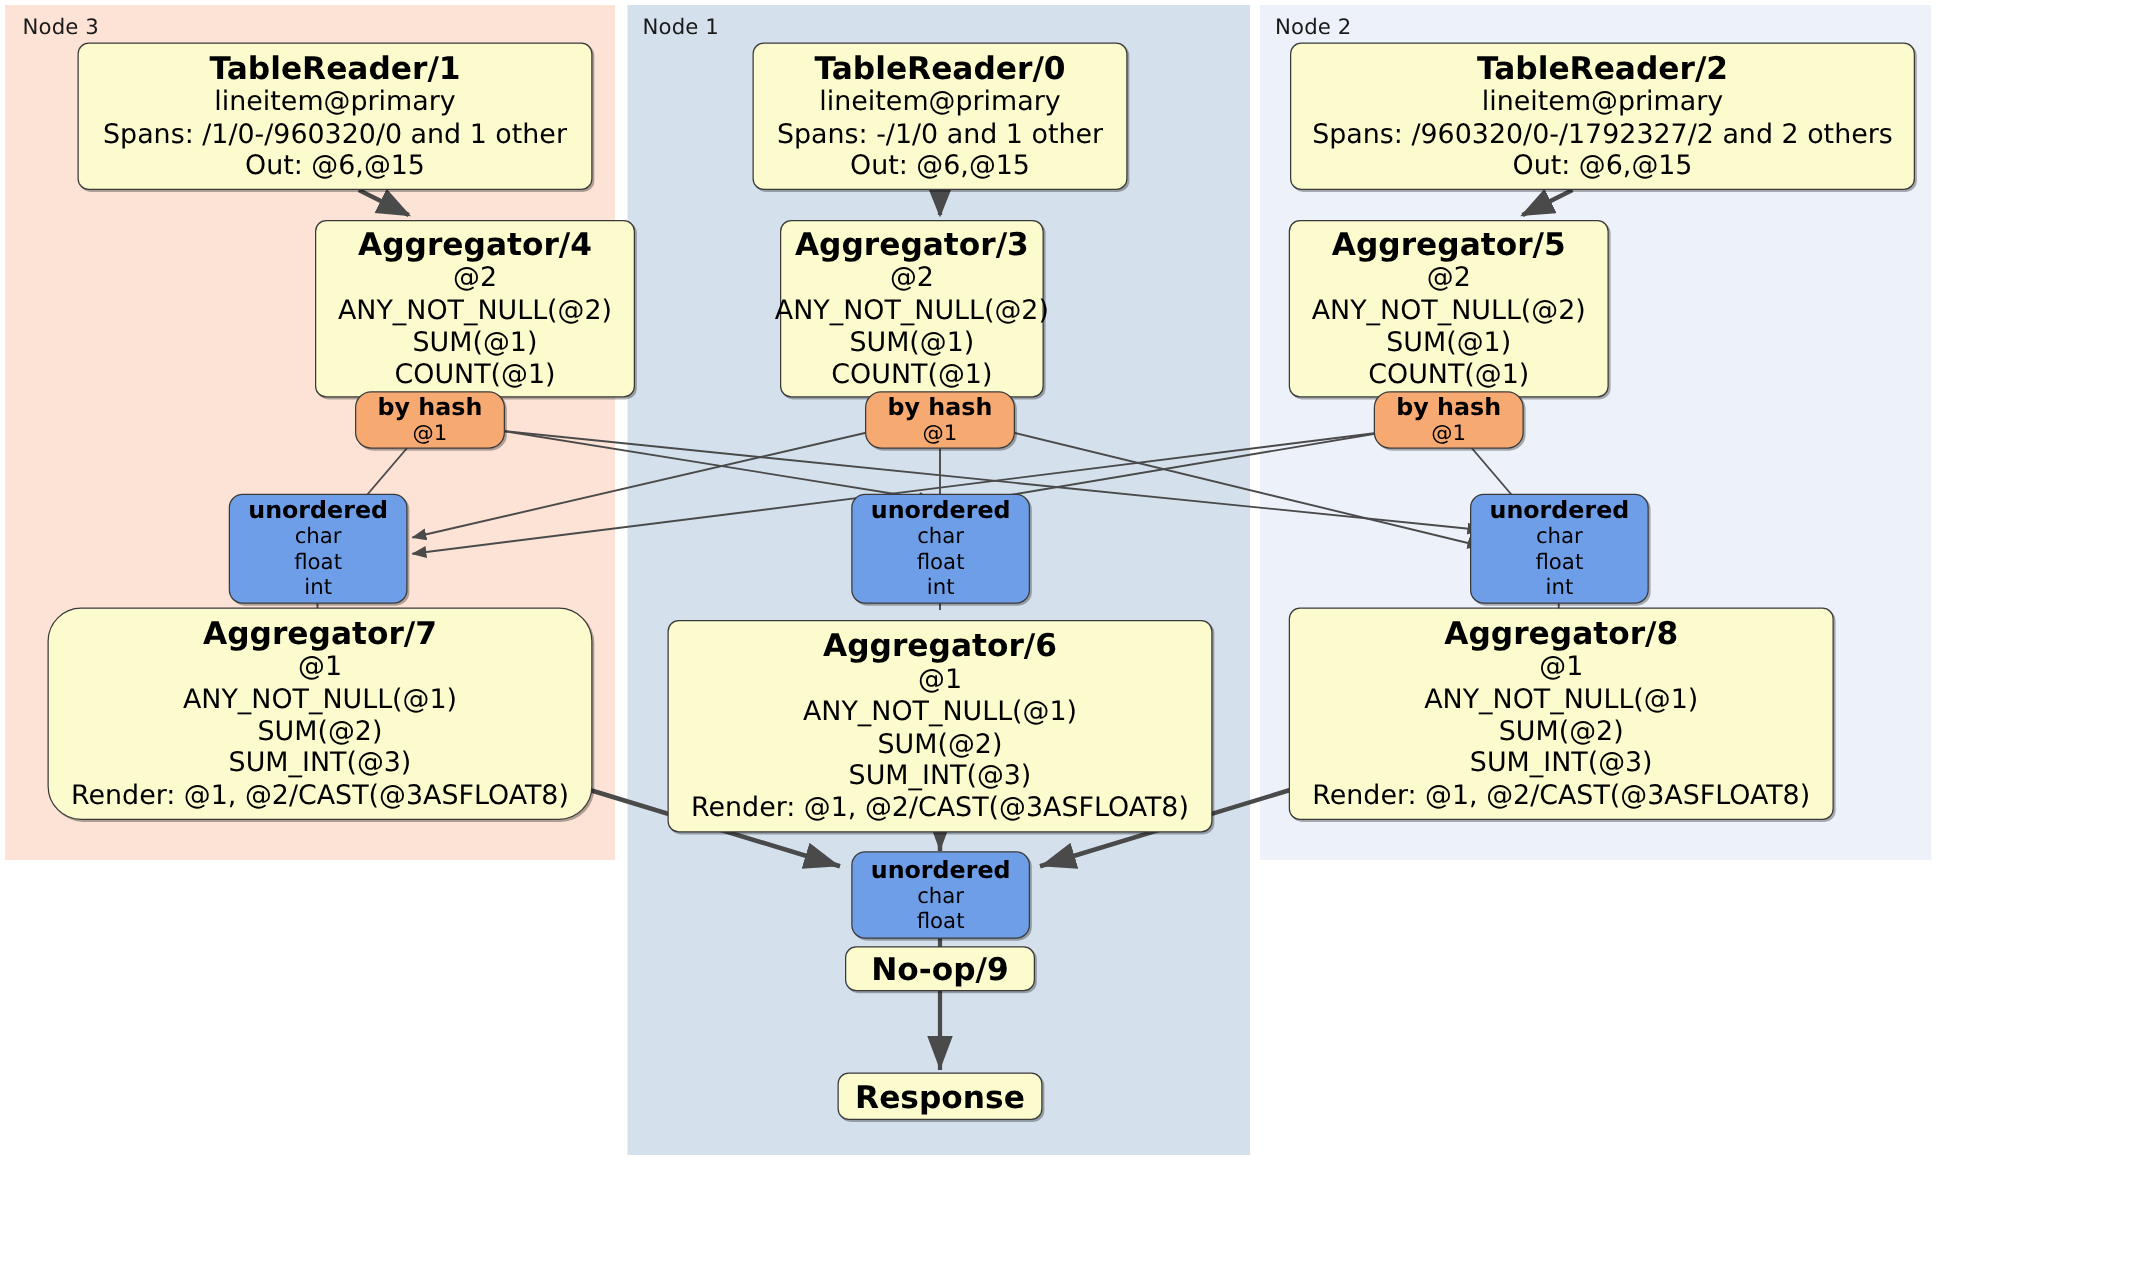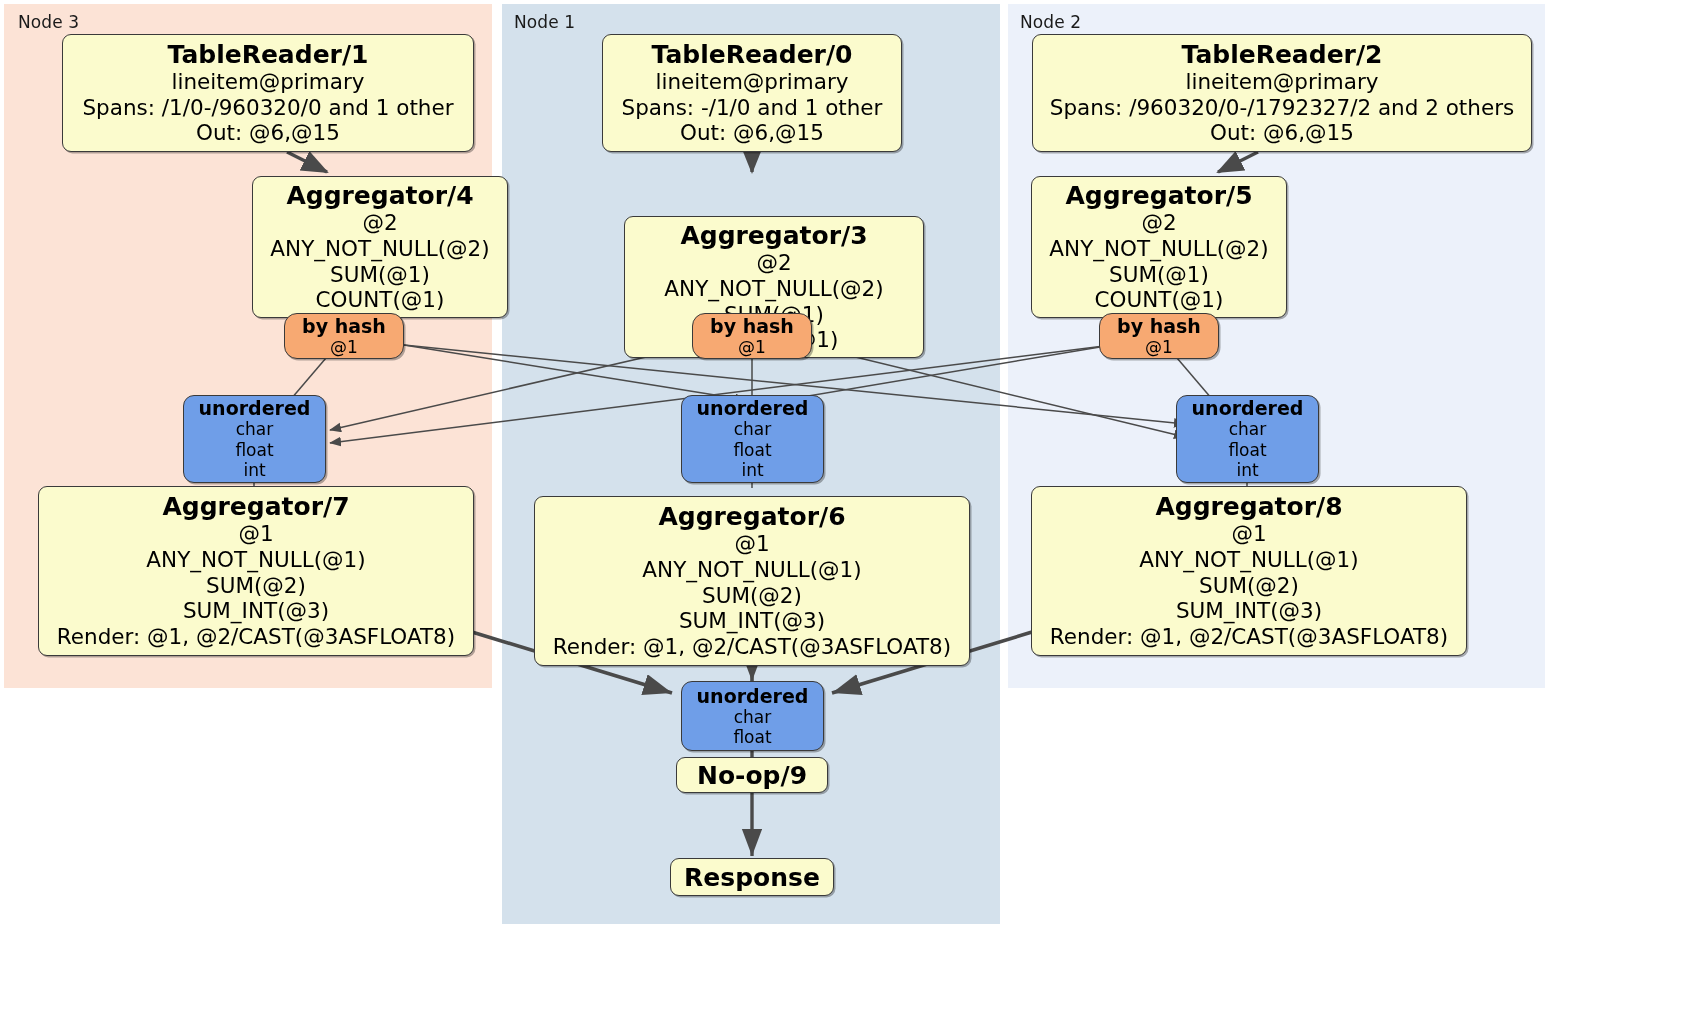--- a/index.html
+++ b/index.html
@@ -129,21 +129,21 @@
   </div>
 
   <div class="gbox proc" style="left:216px;top:176px;width:256px;height:142px;margin-left:36px;">
     <div class="ttl">Aggregator/4</div>
     <div class="ln">@2</div>
     <div class="ln">ANY_NOT_NULL(@2)</div>
     <div class="ln">SUM(@1)</div>
     <div class="ln">COUNT(@1)</div>
   </div>
 
-  <div class="gbox proc" style="left:624px;top:176px;width:300px;height:142px;margin-top:40px;">
+  <div class="gbox proc" style="left:624px;top:176px;width:211px;height:142px;">
     <div class="ttl">Aggregator/3</div>
     <div class="ln">@2</div>
     <div class="ln">ANY_NOT_NULL(@2)</div>
     <div class="ln">SUM(@1)</div>
     <div class="ln">COUNT(@1)</div>
   </div>
 
   <div class="gbox proc" style="left:1031px;top:176px;width:256px;height:142px;">
     <div class="ttl">Aggregator/5</div>
     <div class="ln">@2</div>
@@ -181,21 +181,21 @@
     <div class="ln sm">int</div>
   </div>
 
   <div class="gbox sync" style="left:1176px;top:395px;width:143px;height:88px;">
     <div class="ttl sm">unordered</div>
     <div class="ln sm">char</div>
     <div class="ln sm">float</div>
     <div class="ln sm">int</div>
   </div>
 
-  <div class="gbox proc" style="left:38px;top:486px;width:436px;height:170px;">
+  <div class="gbox proc" style="left:38px;top:486px;width:436px;height:170px;border-radius:27px;">
     <div class="ttl">Aggregator/7</div>
     <div class="ln">@1</div>
     <div class="ln">ANY_NOT_NULL(@1)</div>
     <div class="ln">SUM(@2)</div>
     <div class="ln">SUM_INT(@3)</div>
     <div class="ln">Render: @1, @2/CAST(@3ASFLOAT8)</div>
   </div>
 
   <div class="gbox proc" style="left:534px;top:496px;width:436px;height:170px;">
     <div class="ttl">Aggregator/6</div>

